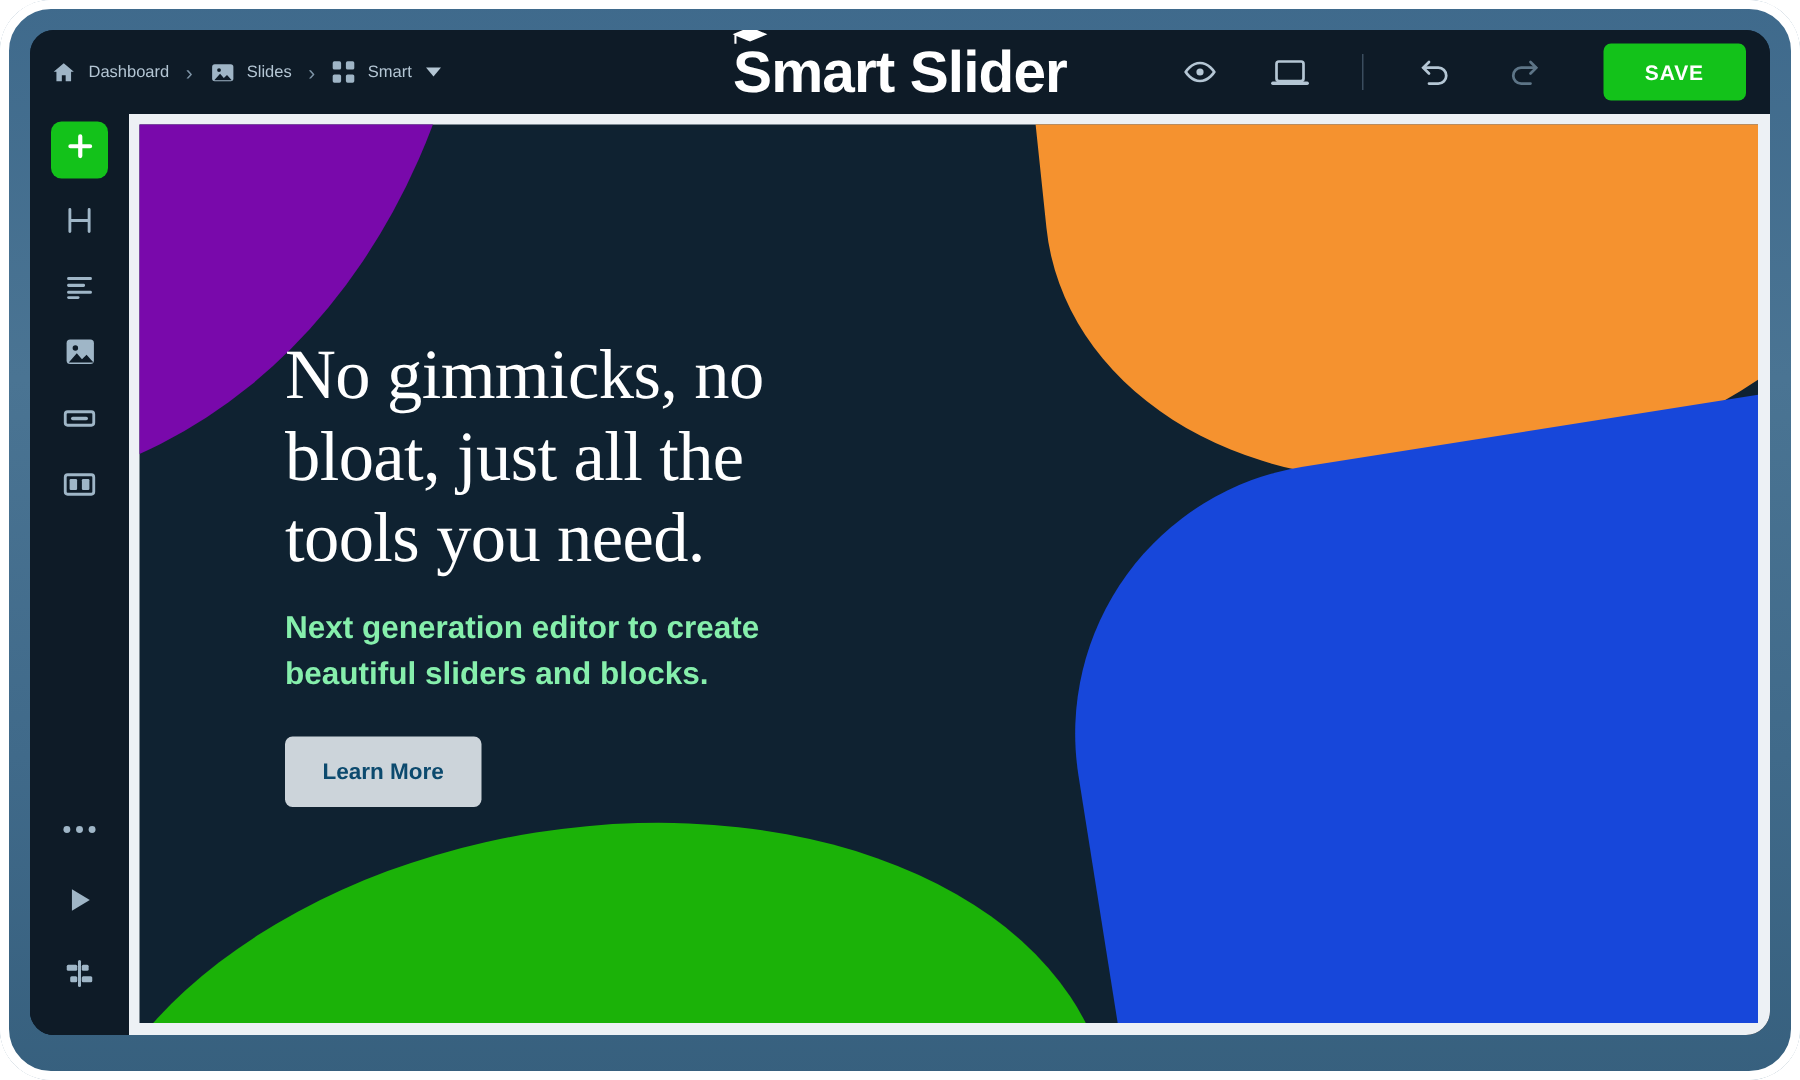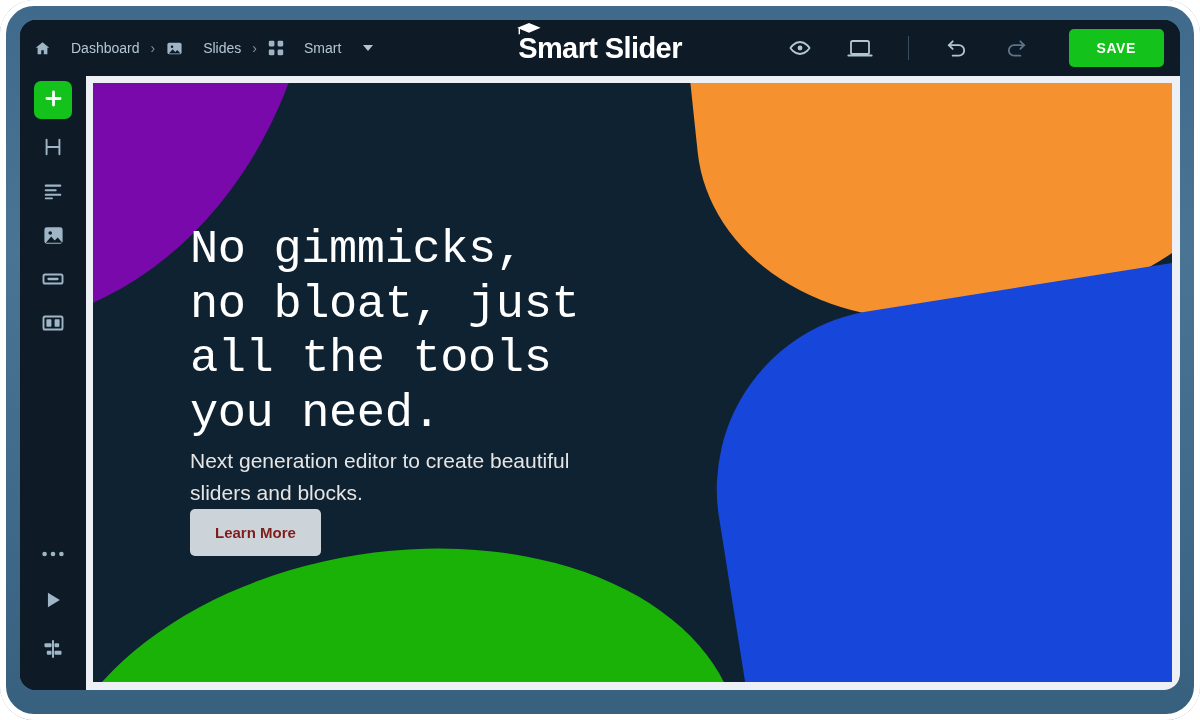--- a/index.html
+++ b/index.html
@@ -56,23 +56,23 @@
 
   .breadcrumb {
     display: flex;
     align-items: center;
     gap: 9px;
     flex: 0 0 auto;
   }
   .crumb {
     display: flex;
     align-items: center;
-    gap: 20px;
+    gap: 8px;
     color: #b4c6d4;
-    font-size: 14px;
+    font-size: 11px;
     font-weight: 400;
     cursor: pointer;
     white-space: nowrap;
   }
   .crumb .ico { display: flex; align-items: center; color: #9fb5c6; }
   .crumb-sep {
     color: #7d93a5;
     font-size: 14px;
     line-height: 1;
     padding: 0 2px;
@@ -99,21 +99,21 @@
   }
   .logo {
     display: flex;
     align-items: center;
     gap: 2px;
     pointer-events: auto;
     cursor: pointer;
   }
   .logo-text {
     color: #ffffff;
-    font-size: 29px;
+    font-size: 39px;
     font-weight: 700;
     letter-spacing: -0.6px;
     line-height: 1;
     position: relative;
     text-align: center;
   }
   .logo-cap {
     position: absolute;
     left: -2px;
     top: -11px;
@@ -246,33 +246,34 @@
     top: 140px;
     width: 400px;
     z-index: 5;
   }
   .slide-heading {
     color: #ffffff;
     font-size: 47px;
     line-height: 1.16;
     font-weight: 400;
     letter-spacing: -0.4px;
-    margin-bottom: 4px;
-    font-family: Liberation Mono, monospace;
+    margin-bottom: 16px;
+    font-family: Liberation Serif, serif;
   }
   .slide-sub {
-    color: #e5e5e5;
+    color: #86efac;
     font-size: 21px;
     line-height: 1.52;
-    font-weight: 400;
+    font-weight: 700;
+    margin-bottom: 25px;
   }
   .slide-cta {
     display: inline-block;
     background: #ccd4da;
-    color: #7f1d1d;
+    color: #0c4a6e;
     font-size: 15px;
     font-weight: 700;
     padding: 15px 25px;
     border-radius: 5px;
     border: none;
     cursor: pointer;
     font-family: "Liberation Sans", sans-serif;
   }
 </style>
 </head>

